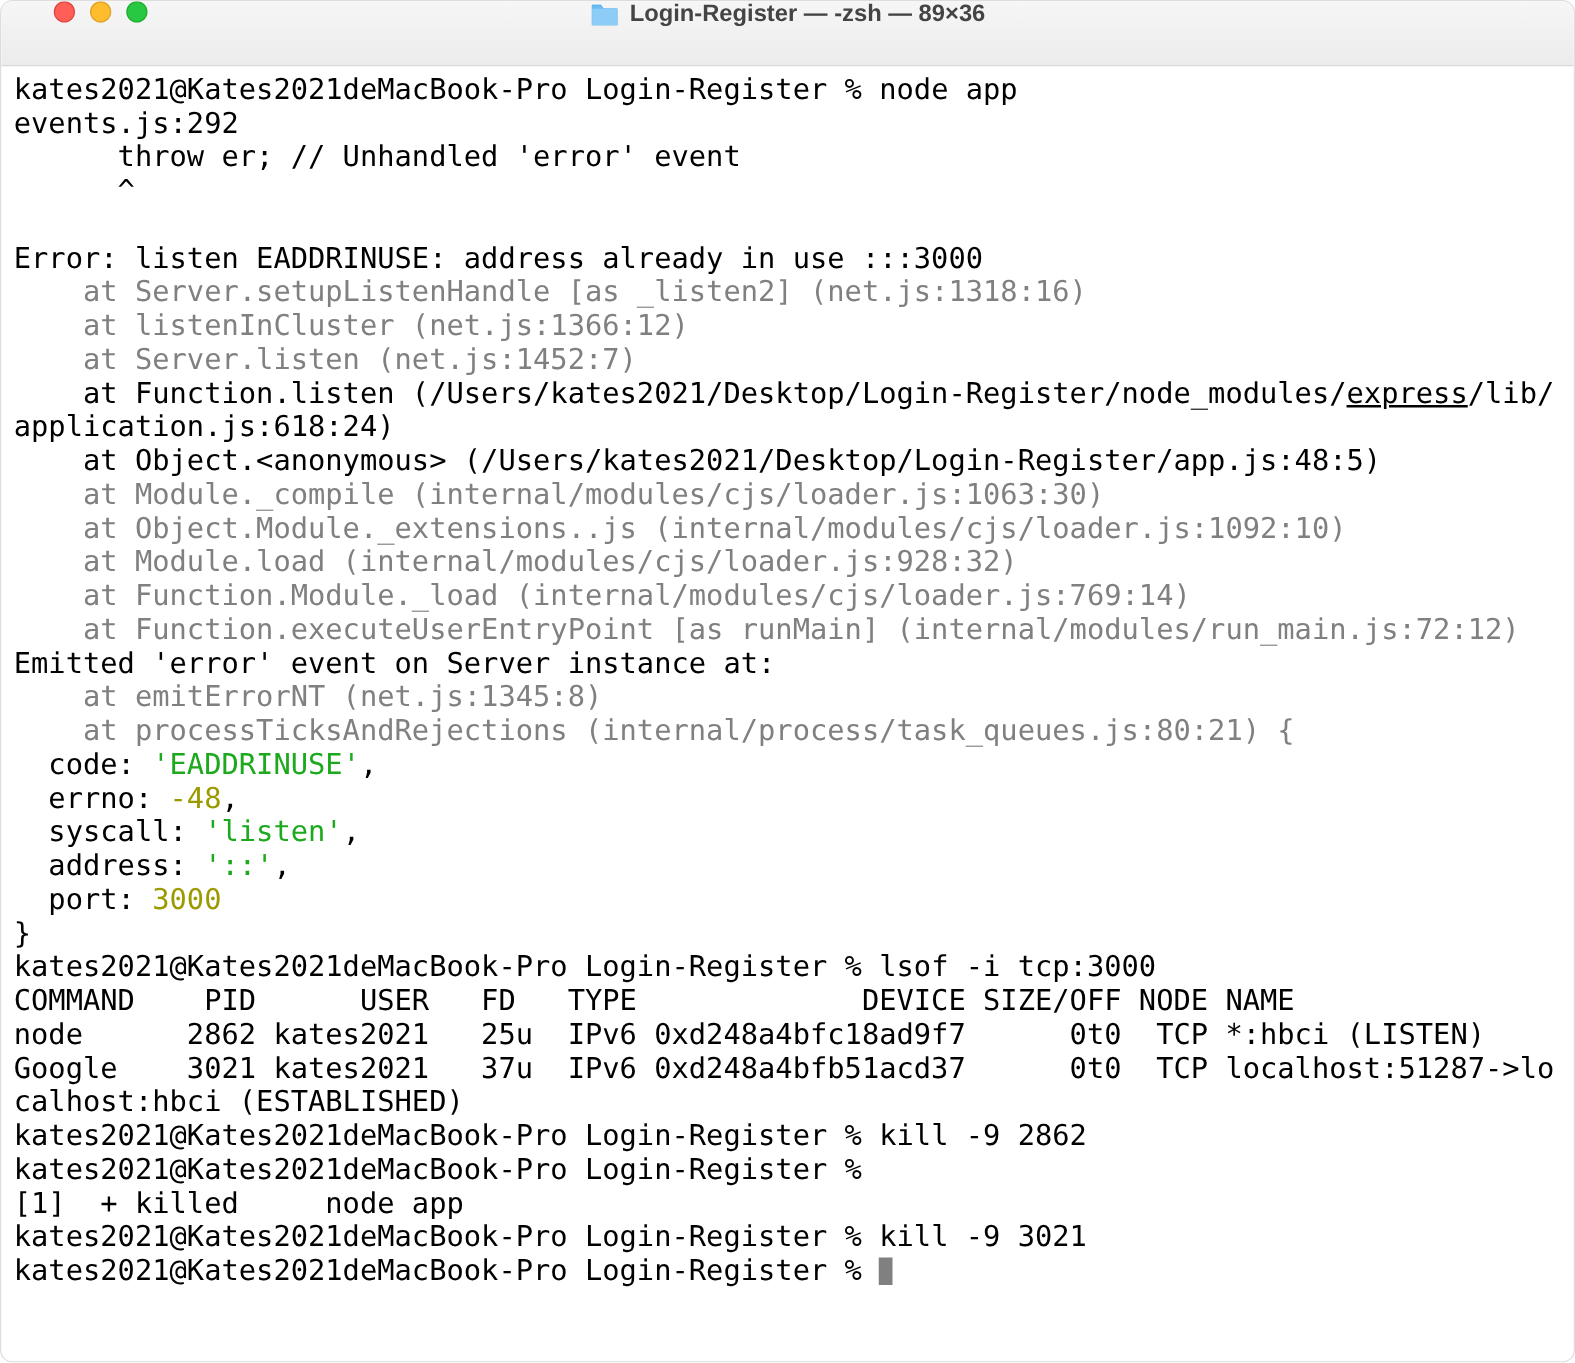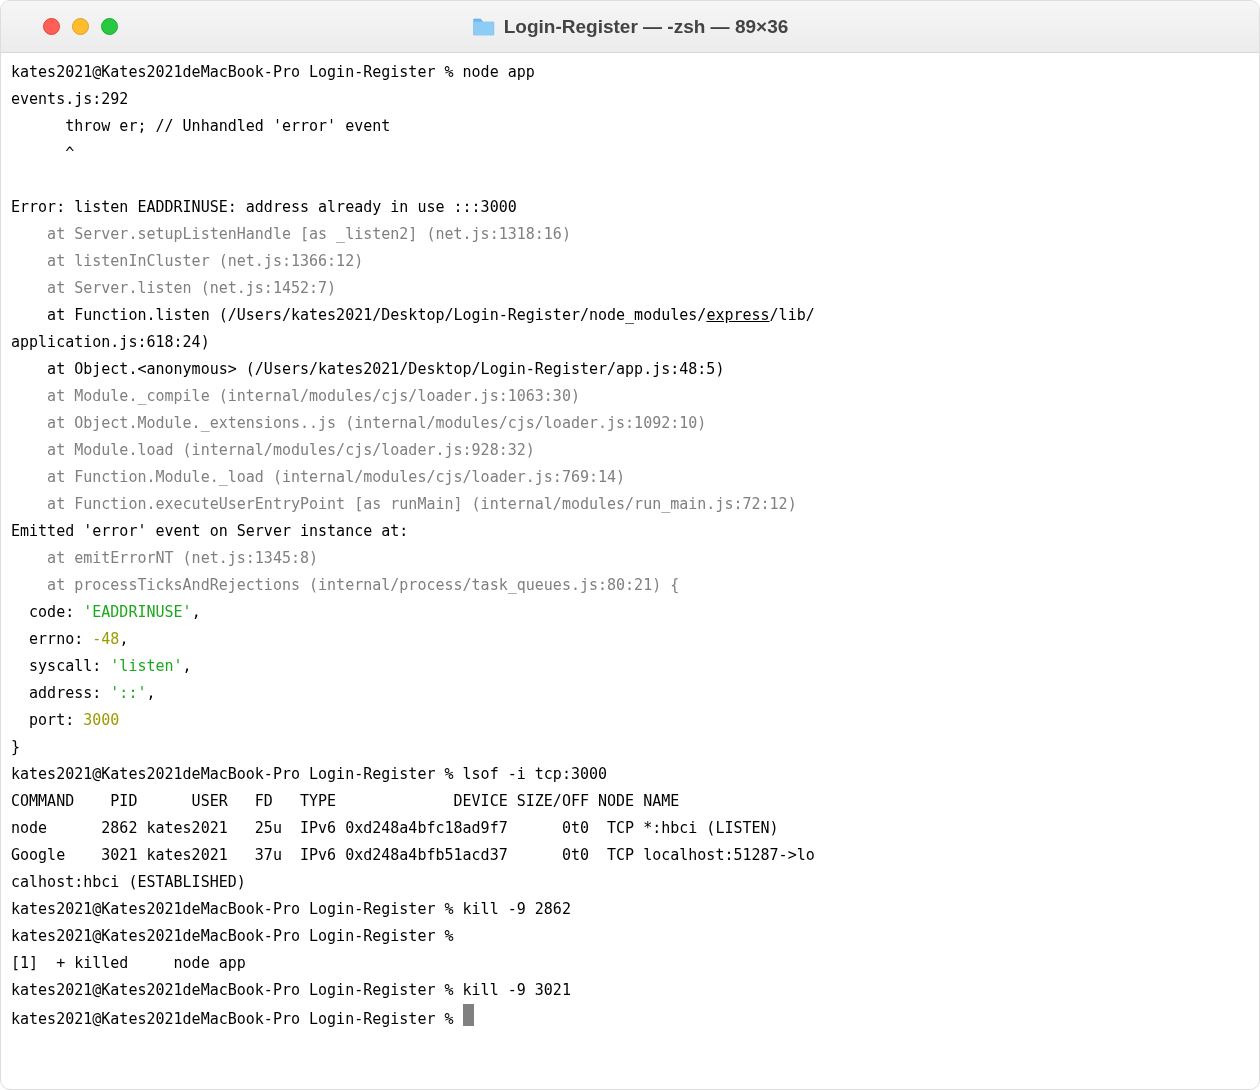--- a/index.html
+++ b/index.html
@@ -20,21 +20,20 @@
       background: #ffffff;
       border-radius: 10px;
       overflow: hidden;
       border: 1px solid #ddd;
     }
     .titlebar {
       height: 52px;
       background: linear-gradient(to bottom, #f6f6f6, #ececec);
       border-bottom: 1px solid #d8d8d8;
       display: flex;
-      align-items: center;
       position: relative;
       padding-left: 24px;
     }
     .traffic-lights {
       display: flex;
       gap: 12px;
       padding-left: 18px;
     }
     .traffic-light {
       width: 17px;
@@ -55,21 +54,21 @@
       font-size: 19px;
       font-weight: 700;
       color: #444;
     }
     .folder-icon {
       width: 24px;
       height: 20px;
     }
     .terminal-body {
       padding: 6px 10px;
-      font-size: 15px;
+      font-size: 23px;
       line-height: 27px;
       white-space: pre;
       letter-spacing: 0;
       color: #000;
       font-weight: 500;
       font-stretch: semi-condensed;
     }
     .gray { color: #808080; }
     .green { color: #1da91d; }
     .olive { color: #9b9b00; }

